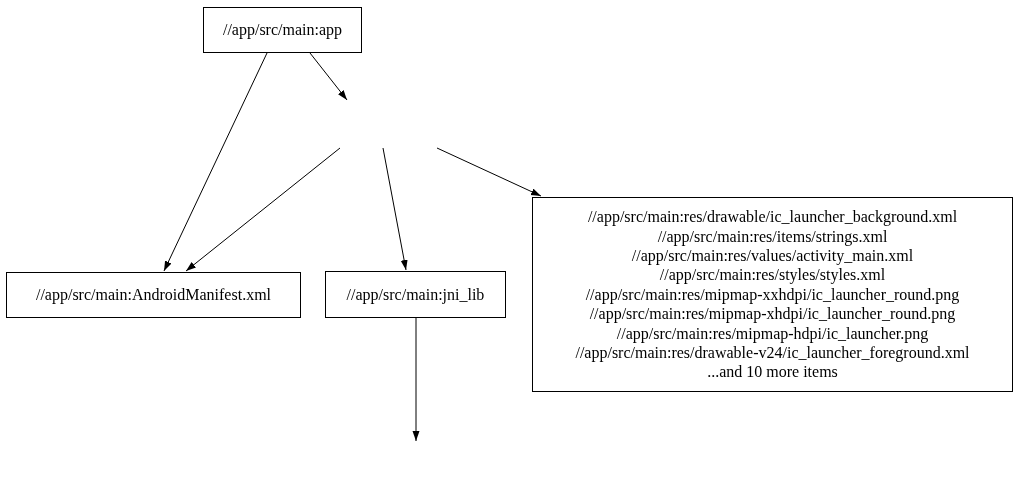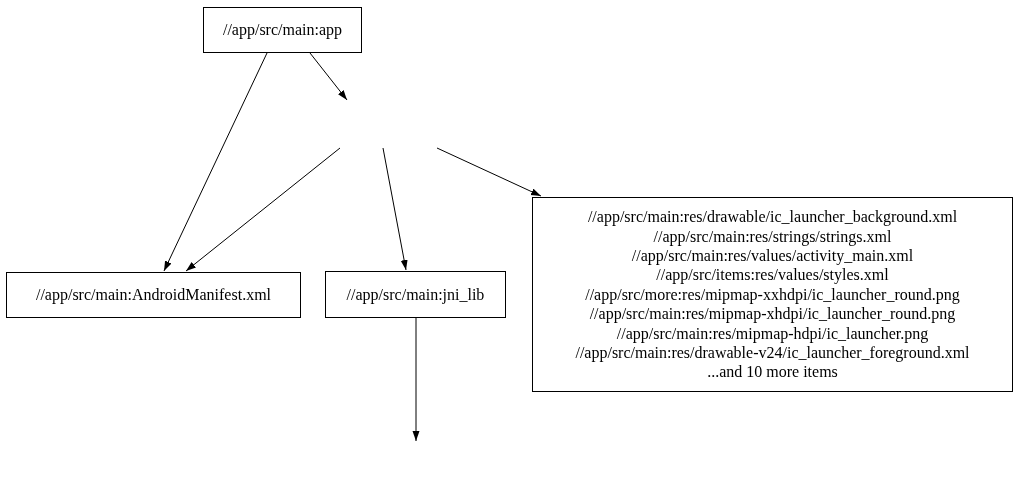--- a/index.html
+++ b/index.html
@@ -84,24 +84,24 @@
   <div class="node node-jni">
     <span>//app/src/main:jni_lib</span>
   </div>
 
   <div class="node node-manifest">
     <span>//app/src/main:AndroidManifest.xml</span>
   </div>
 
   <div class="node node-res">
     <div class="res-line">//app/src/main:res/drawable/ic_launcher_background.xml</div>
-    <div class="res-line">//app/src/main:res/strings/strings.xml</div>
+    <div class="res-line">//app/src/main:res/items/strings.xml</div>
     <div class="res-line">//app/src/main:res/values/activity_main.xml</div>
-    <div class="res-line">//app/src/items:res/values/styles.xml</div>
-    <div class="res-line">//app/src/more:res/mipmap-xxhdpi/ic_launcher_round.png</div>
+    <div class="res-line">//app/src/main:res/styles/styles.xml</div>
+    <div class="res-line">//app/src/main:res/mipmap-xxhdpi/ic_launcher_round.png</div>
     <div class="res-line">//app/src/main:res/mipmap-xhdpi/ic_launcher_round.png</div>
     <div class="res-line">//app/src/main:res/mipmap-hdpi/ic_launcher.png</div>
     <div class="res-line">//app/src/main:res/drawable-v24/ic_launcher_foreground.xml</div>
     <div class="res-line">...and 10 more items</div>
   </div>
 
 
 </div>
 
 </body></html>

